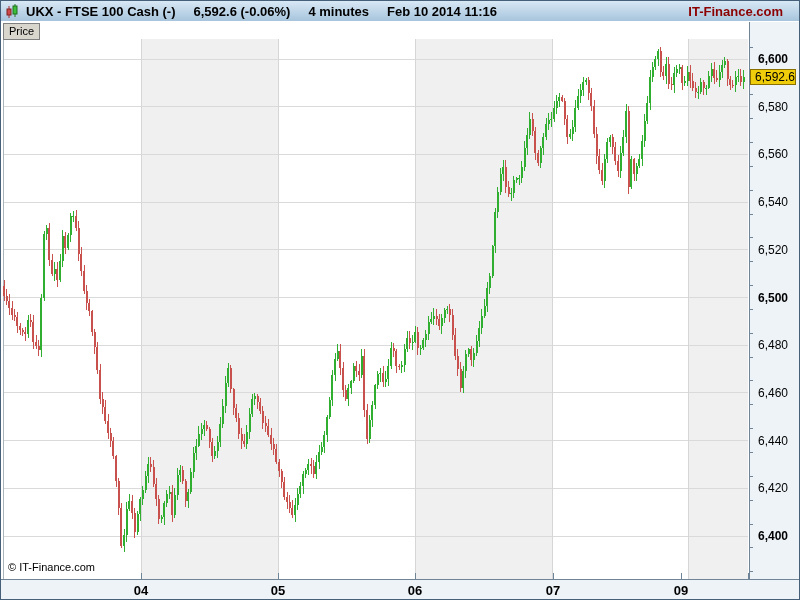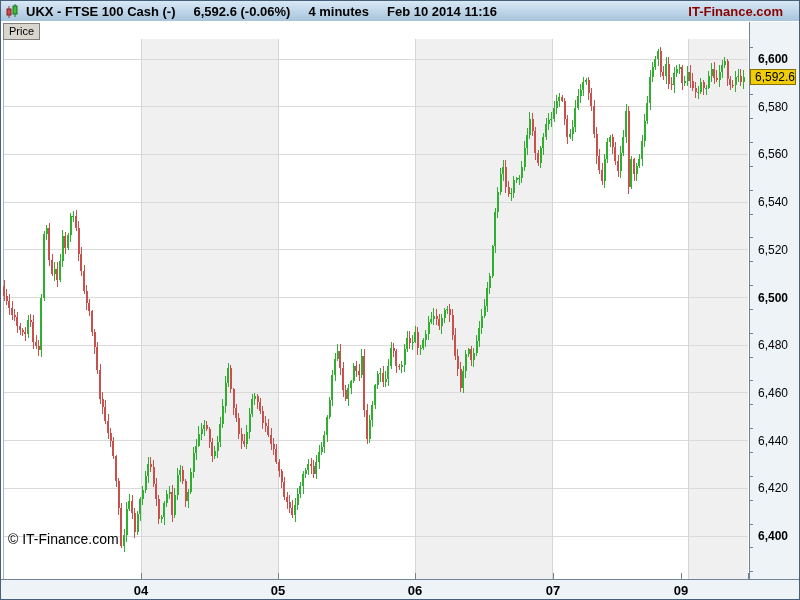--- a/index.html
+++ b/index.html
@@ -30,21 +30,21 @@
   
   #chart{position:absolute;left:0;top:20px;}
   
   #price-badge{
     position:absolute;left:749px;top:67px;width:44px;height:14px;
     background:#f0cd0a;border:1px solid #8a7000;
     font-size:12px;line-height:14px;text-align:right;color:#000;
   }
   
   #copyright{
-    position:absolute;left:7px;top:530px;font-size:14px;color:#000;
+    position:absolute;left:7px;top:560px;font-size:11px;color:#000;
   }
 </style>
 </head>
 <body>
 
 <div id="window">
 
   <div id="titlebar">
     <span class="app-icon">
       <svg width="15" height="15" viewBox="0 0 15 15">

